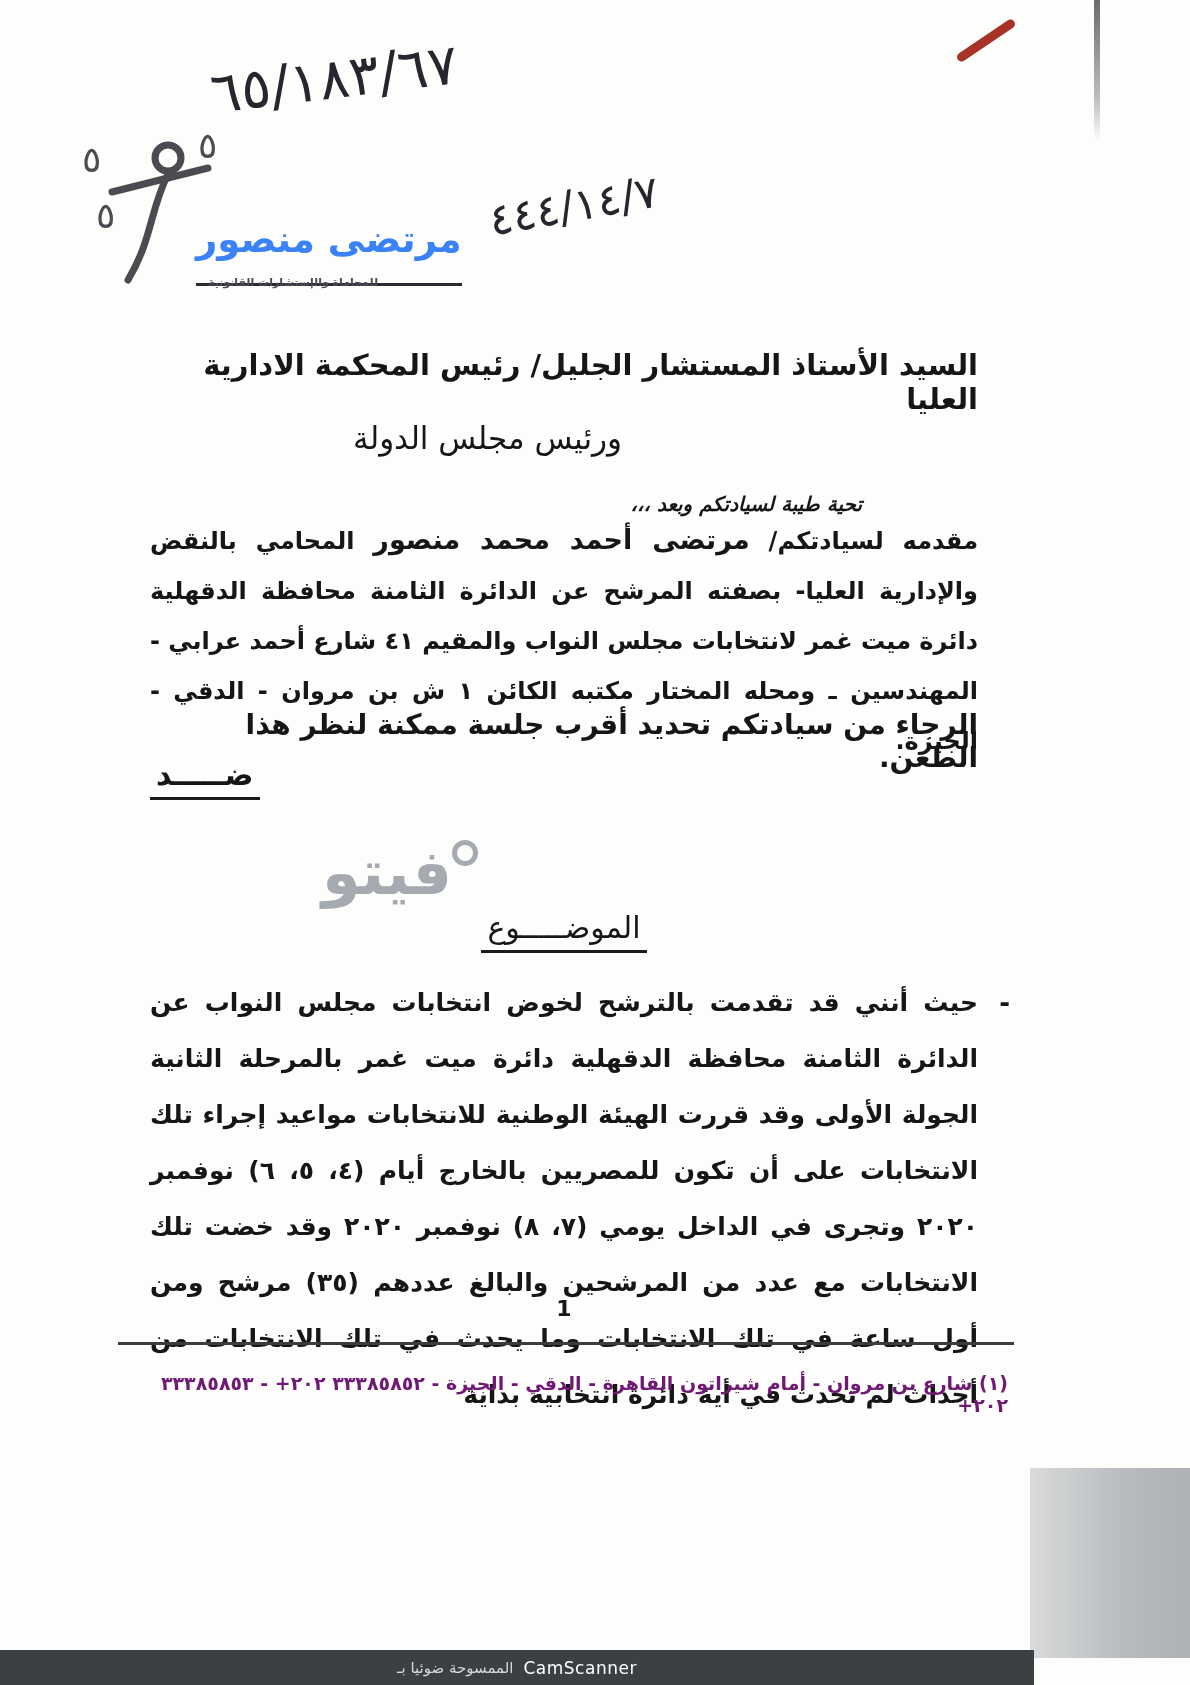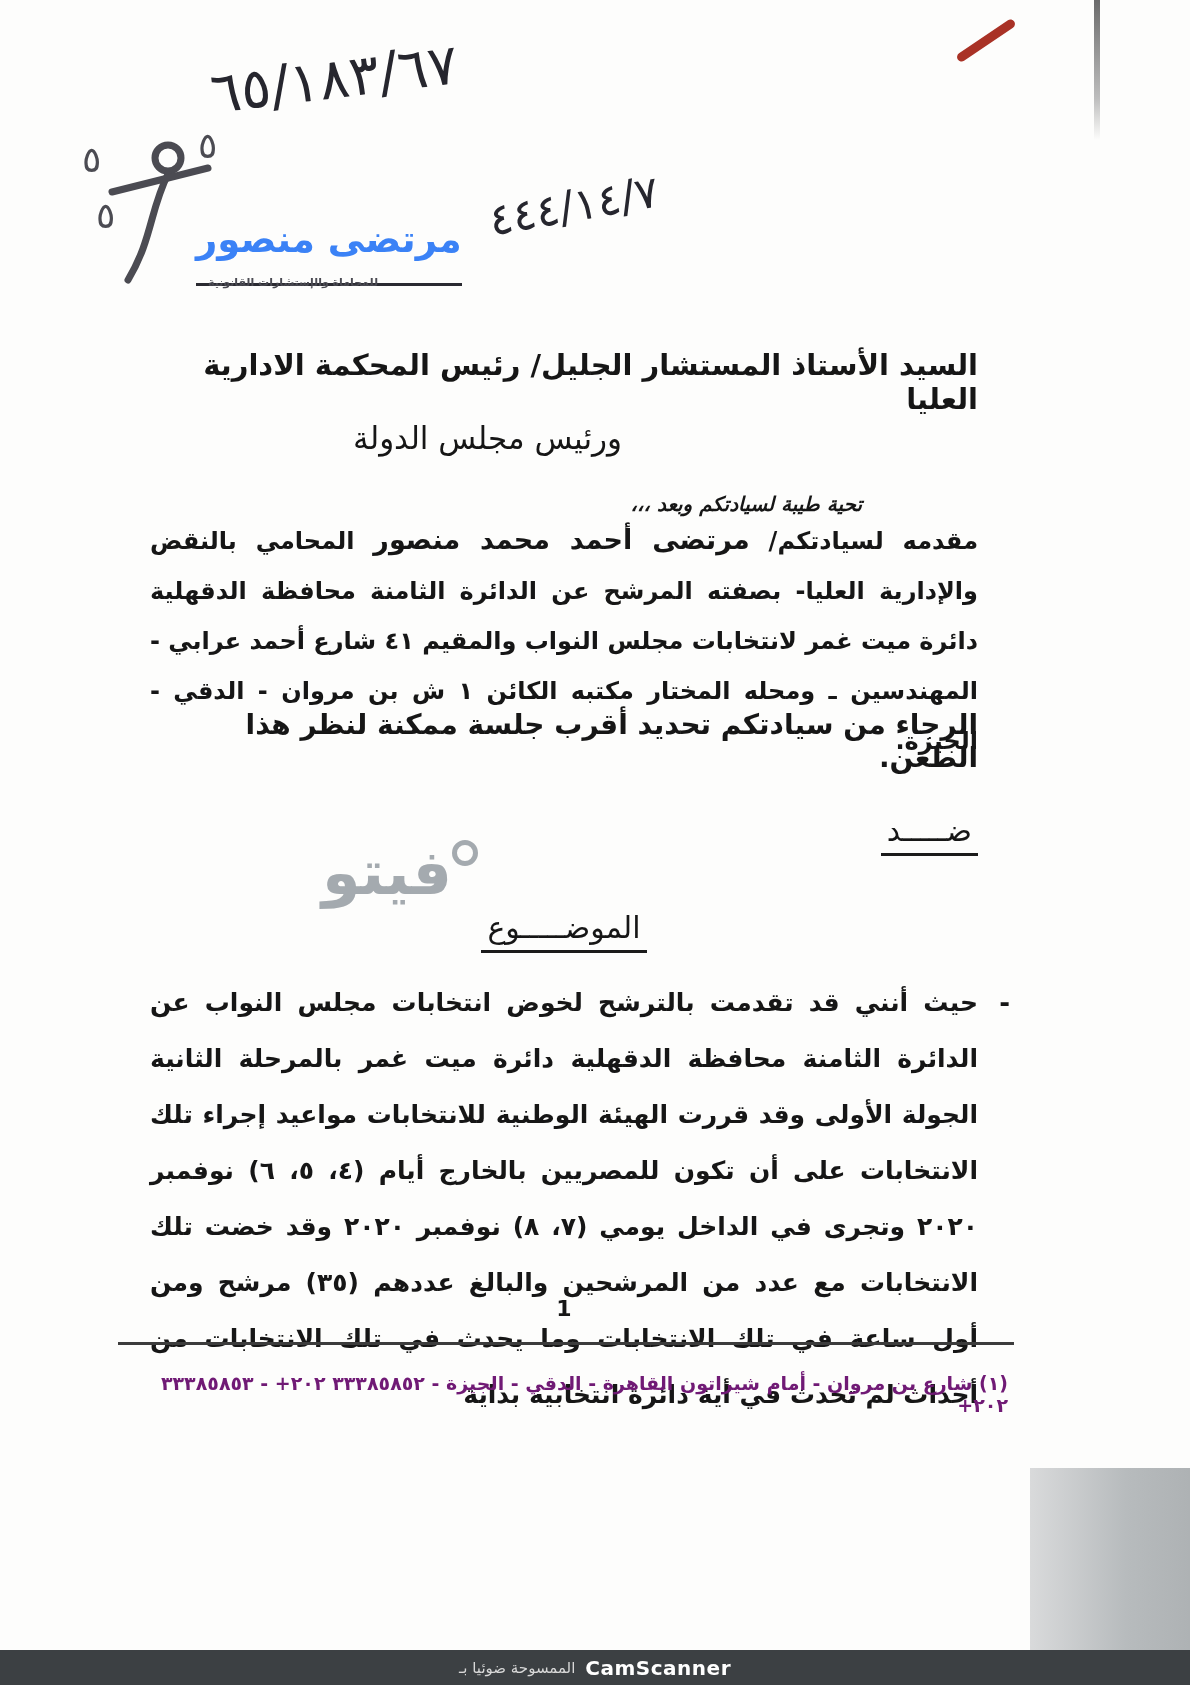--- a/index.html
+++ b/index.html
@@ -44,21 +44,21 @@
     color:#4a4a52;letter-spacing:1px;font-weight:bold;
   }
   
   .rtl-block{position:absolute;left:150px;width:828px;direction:rtl;text-align:right;}
   .addr1{top:348px;font-size:29px;font-weight:bold;}
   .addr2{top:420px;font-size:31px;font-weight:normal;padding-right:356px;box-sizing:border-box;}
   .greeting{top:492px;font-size:20px;font-weight:bold;padding-right:116px;box-sizing:border-box;font-style:italic;}
   .intro{top:515px;font-size:24px;font-weight:bold;line-height:50px;text-align:justify;margin:0;}
   .intro .heavy{font-size:27px;}
   .request{top:708px;font-size:28px;font-weight:bold;}
-  .versus{top:813px;text-align:right;font-size:30px;font-weight:normal;}
+  .versus{top:757px;text-align:left;font-size:30px;font-weight:bold;}
   .respondent{top:856px;font-size:26px;font-weight:bold;}
   .subject{top:910px;text-align:center;font-size:30px;font-weight:normal;}
   .underlined{display:inline-block;border-bottom:3px solid #1b1b1b;padding:0 6px 5px 6px;}
   .body-par{
     top:975px;font-size:25px;font-weight:bold;line-height:56px;
     text-align:justify;margin:0;
   }
   .bullet-dash{position:absolute;right:-32px;top:0;font-size:26px;font-weight:bold;}
   .watermark{
     position:absolute;left:322px;top:836px;font-size:62px;font-weight:bold;
@@ -69,25 +69,25 @@
     border-radius:50%;margin-right:6px;vertical-align:28px;
   }
   .page-number{top:1296px;text-align:center;font-size:22px;font-weight:bold;}
   .foot-rule{position:absolute;left:118px;top:1342px;width:896px;height:3px;background:#3c3c3c;}
   .footnote{
     position:absolute;left:140px;top:1352px;width:868px;direction:rtl;
     text-align:right;font-size:19px;font-weight:bold;color:#701a75;margin-top:20px;
   }
   
   .scanner-bar{
-    position:absolute;left:0;top:1650px;width:1190px;height:35px;
+    position:absolute;left:0;top:1650px;width:1034px;height:35px;
     background:#3c4043;display:flex;align-items:center;justify-content:center;gap:10px;
   }
   .scanner-bar .ar{color:#d8d8d8;font-size:15px;direction:rtl;}
-  .scanner-bar .brand{color:#ffffff;font-size:20px;font-weight:bold;letter-spacing:.5px;}
+  .scanner-bar .brand{color:#ffffff;font-size:17px;font-weight:normal;letter-spacing:.5px;}
 </style>
 </head>
 <body>
 
 <div class="page">
 
   <div class="pen-mark"></div>
   <div class="scan-edge-line"></div>
   <div class="corner-shadow"></div>
 

